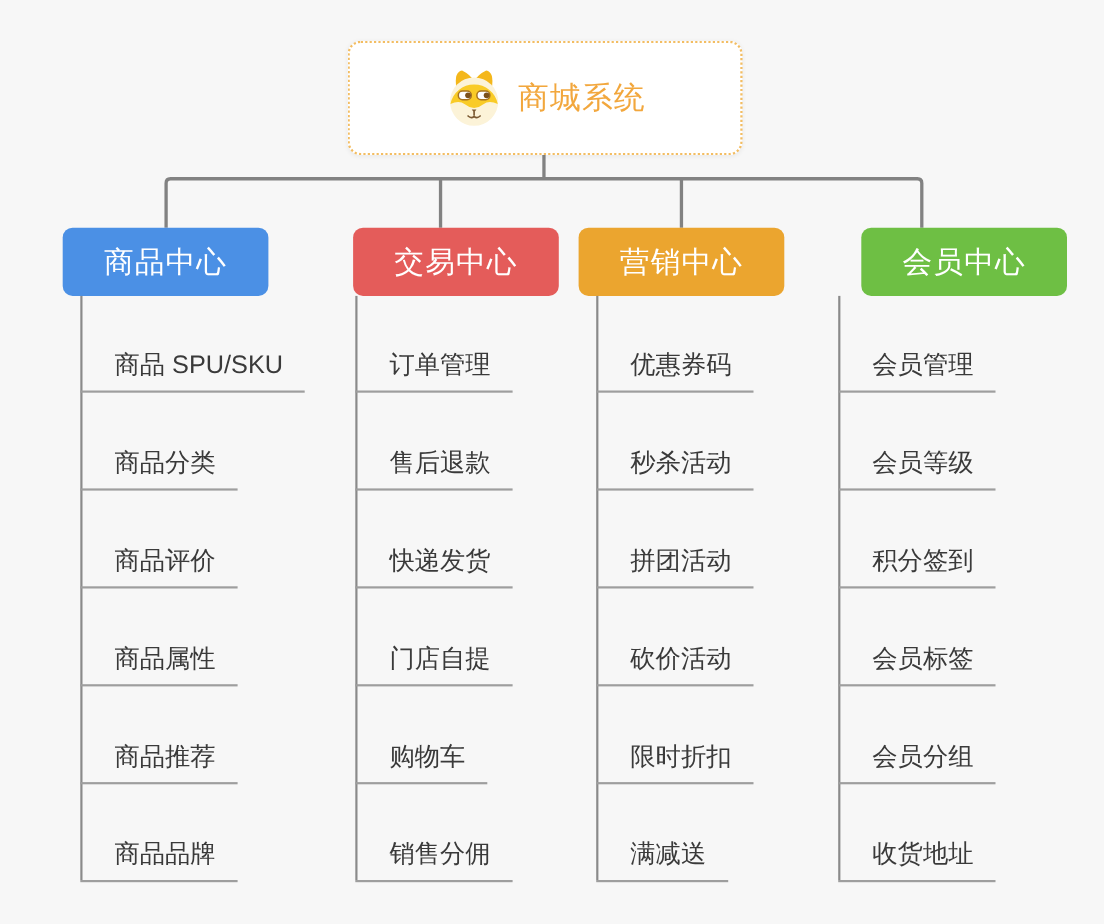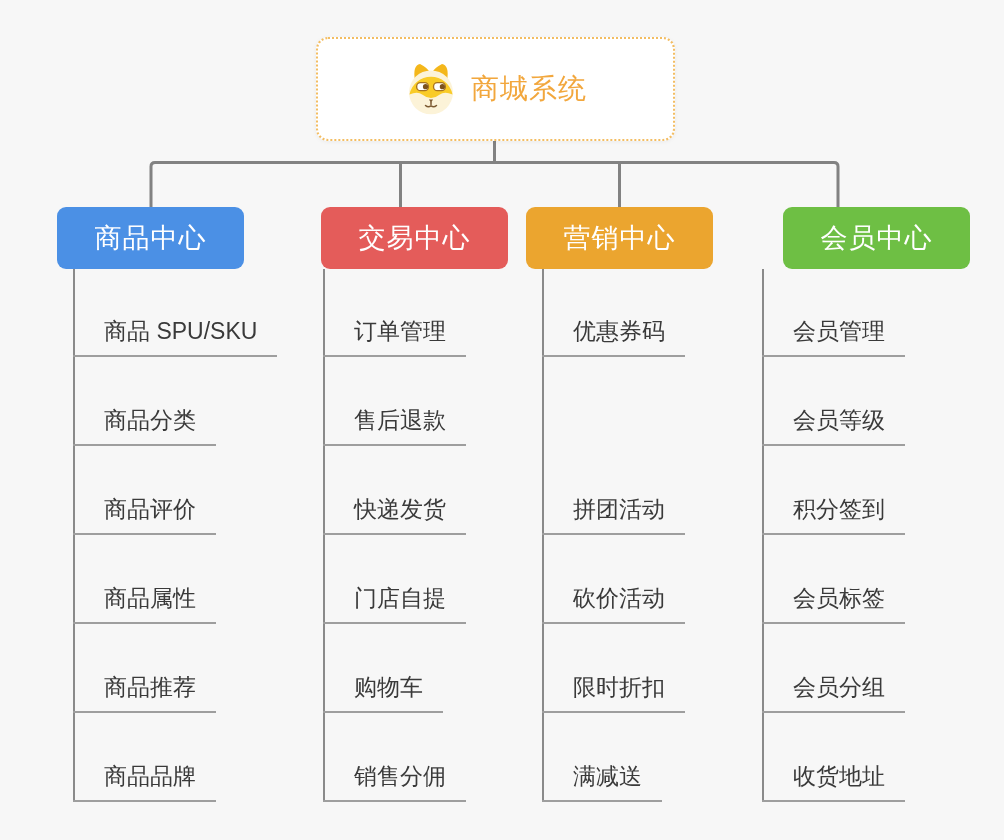--- a/index.html
+++ b/index.html
@@ -93,20 +93,21 @@
     <div class="item r1">售后退款</div>
     <div class="item r2">快递发货</div>
     <div class="item r3">门店自提</div>
     <div class="item r4">购物车</div>
     <div class="item r5">销售分佣</div>
   </div>
 
   <div class="col c2">
     <div class="vline"></div>
     <div class="item r0">优惠券码</div>
+    <div class="item r1">秒杀活动</div>
     <div class="item r2">拼团活动</div>
     <div class="item r3">砍价活动</div>
     <div class="item r4">限时折扣</div>
     <div class="item r5">满减送</div>
   </div>
 
   <div class="col c3">
     <div class="vline"></div>
     <div class="item r0">会员管理</div>
     <div class="item r1">会员等级</div>

